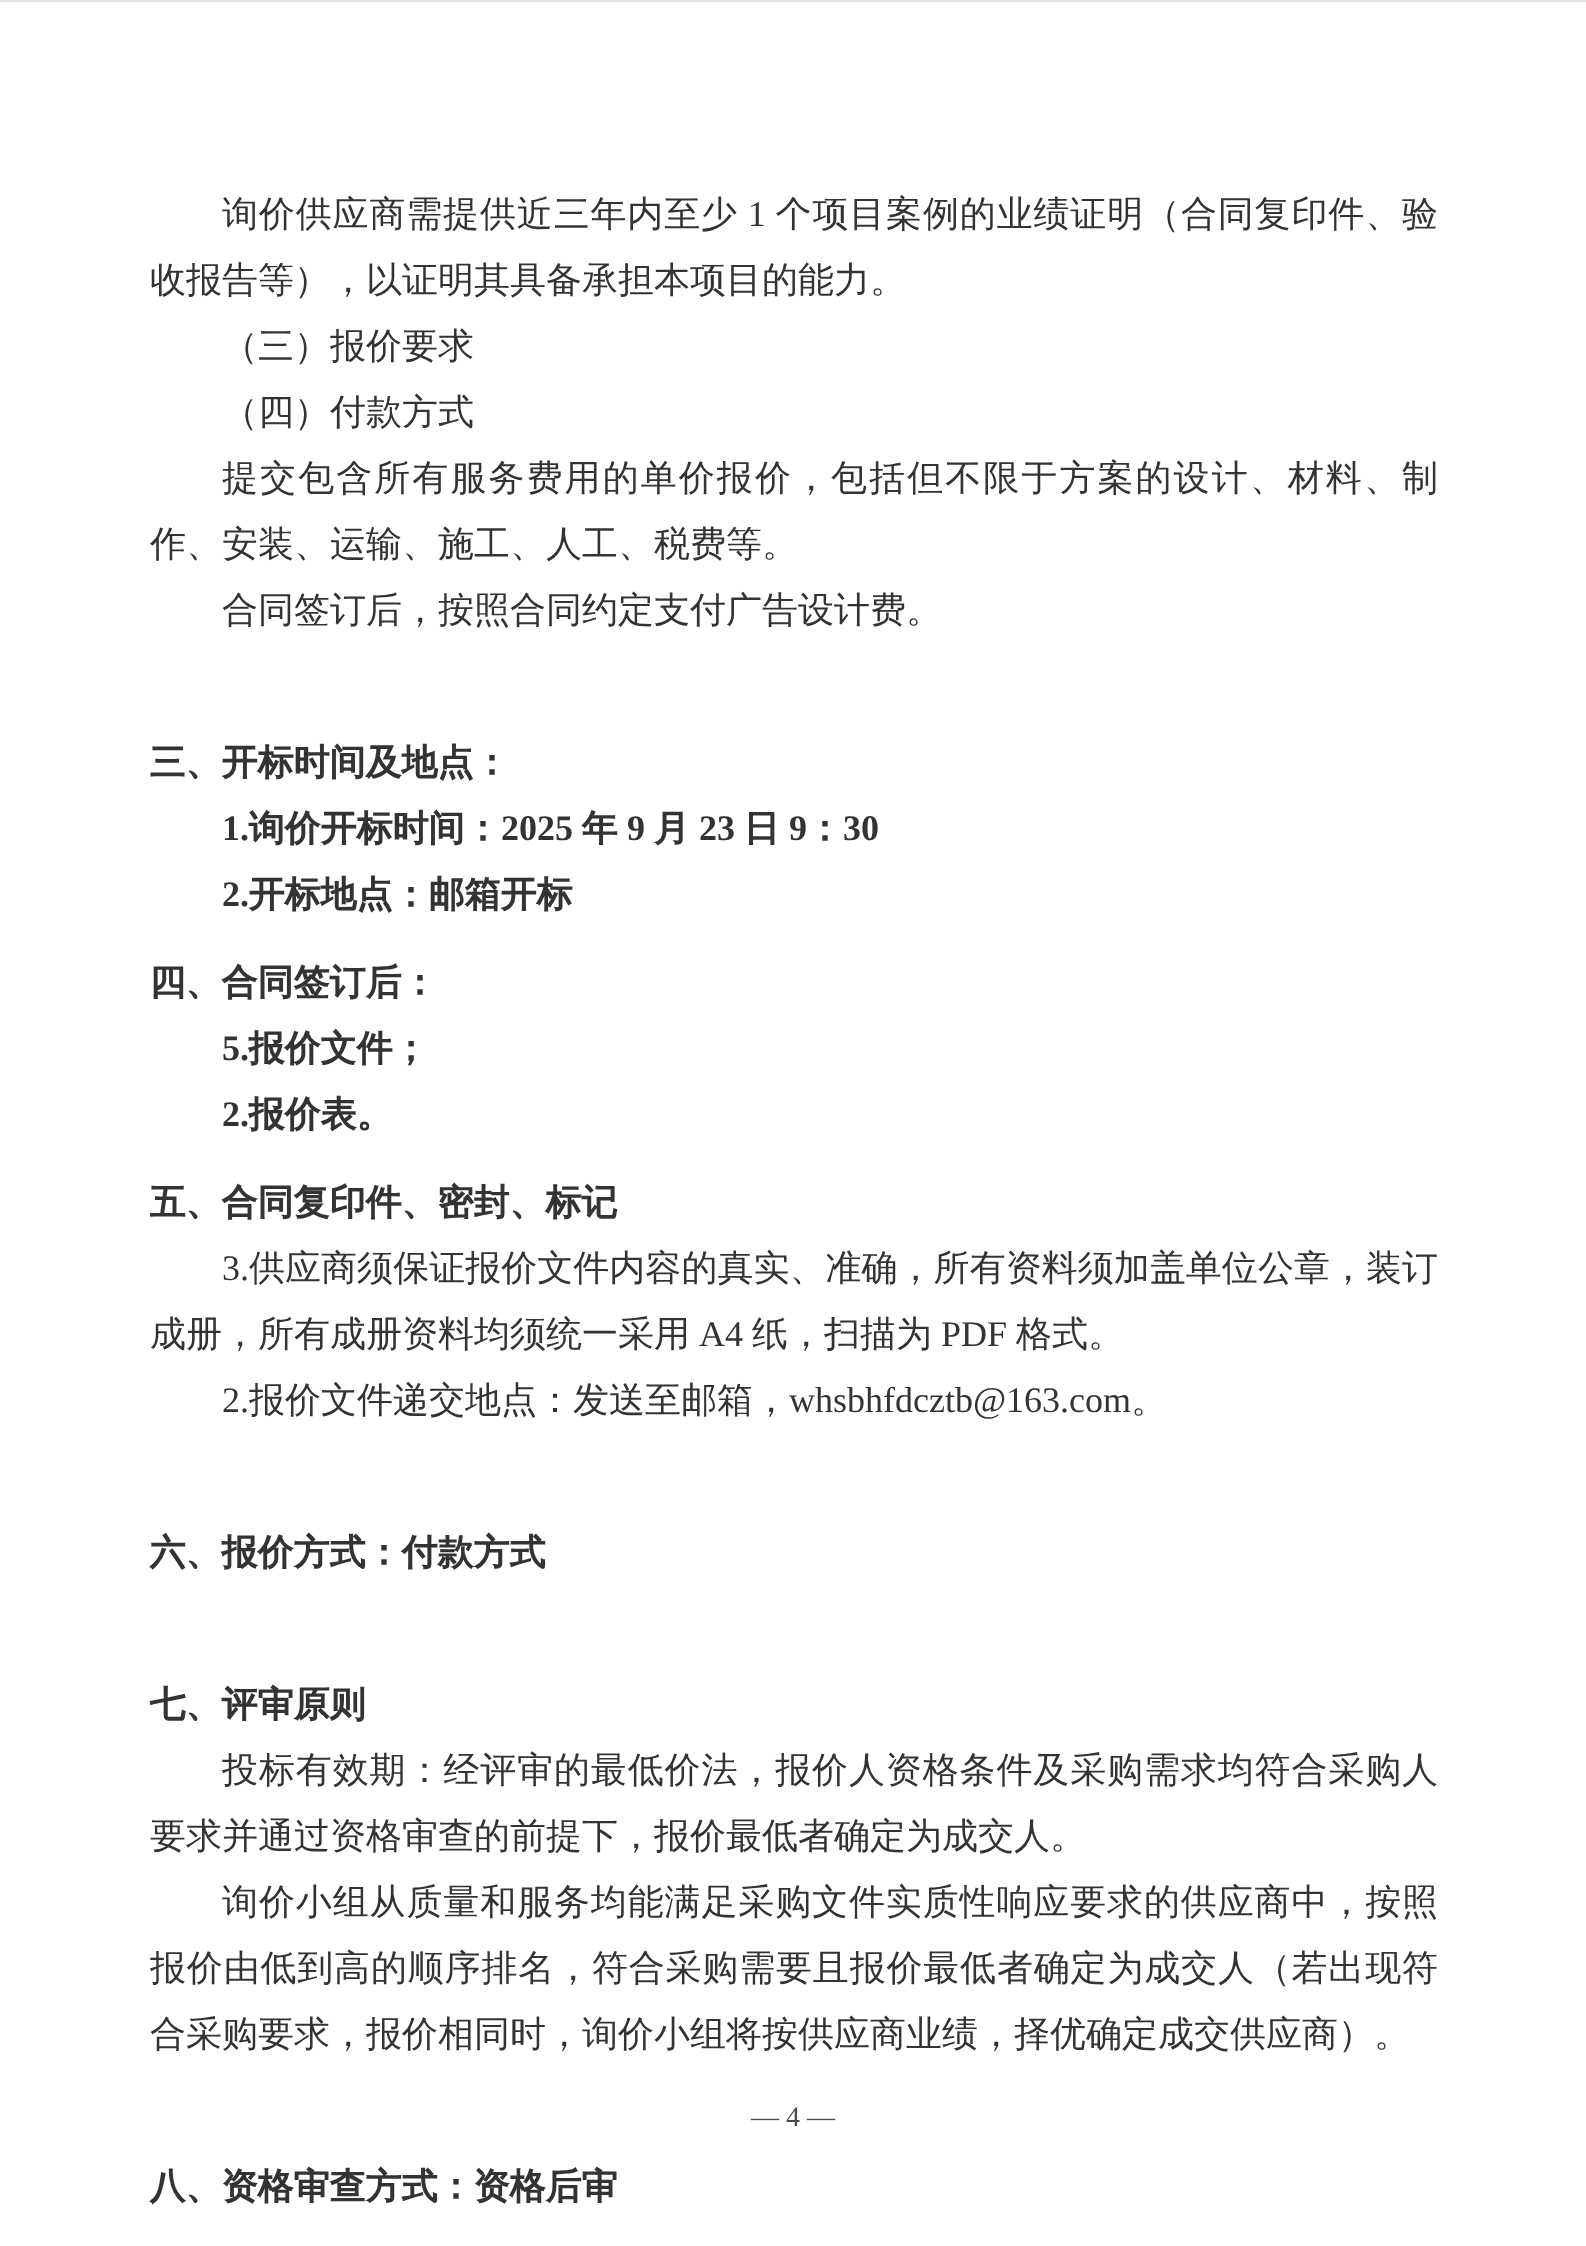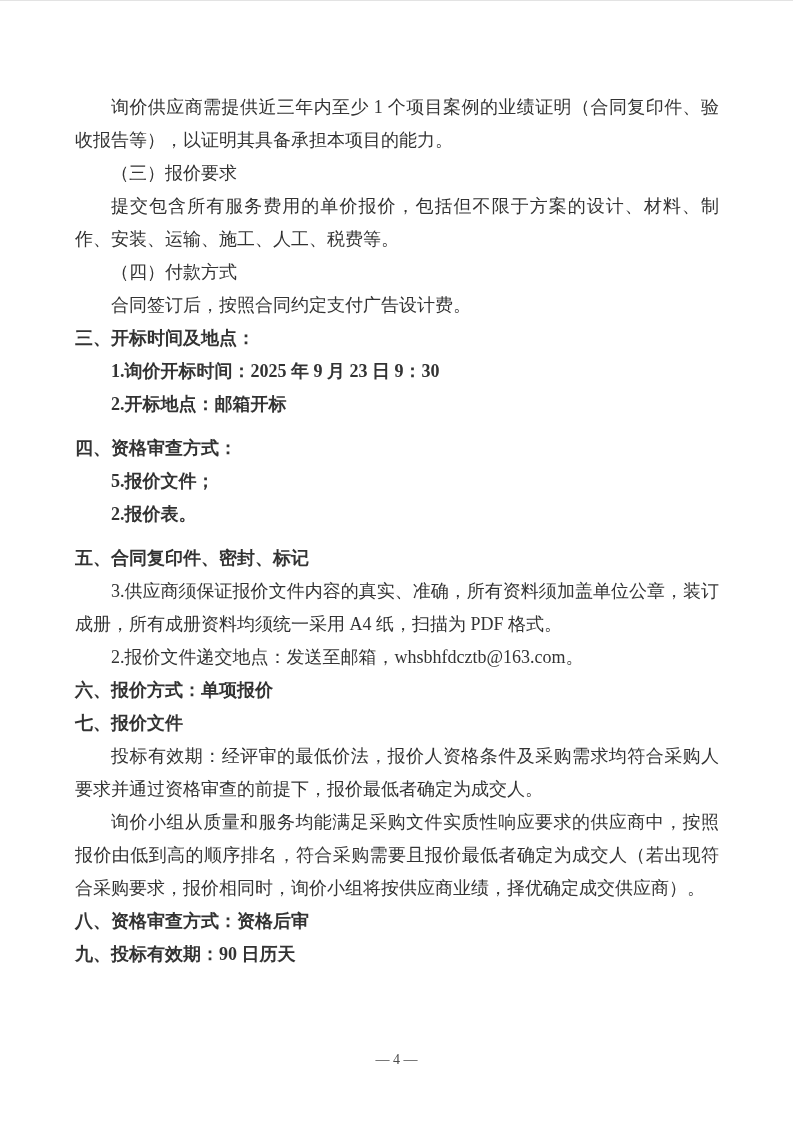--- a/index.html
+++ b/index.html
@@ -31,20 +31,21 @@
     margin: 0;
     padding: 0;
   }
   p.body {
     text-indent: 2em;
     font-weight: normal;
   }
   p.heading {
     text-indent: 0;
     font-weight: bold;
+    margin-top: 43px;
   }
   p.subitem-bold {
     text-indent: 2em;
     font-weight: bold;
   }
   p.spaced {
     margin-top: 11px;
   }
   .page-number {
     position: absolute;
@@ -57,33 +58,33 @@
     font-family: "Liberation Serif", "DejaVu Serif", serif;
   }
 </style>
 </head>
 <body>
 
 <div class="page">
   <div class="doc-content">
       <p class="block body">询价供应商需提供近三年内至少 1 个项目案例的业绩证明（合同复印件、验收报告等），以证明其具备承担本项目的能力。</p>
       <p class="block body">（三）报价要求</p>
+      <p class="block body">（四）付款方式</p>
       <p class="block body">提交包含所有服务费用的单价报价，包括但不限于方案的设计、材料、制作、安装、运输、施工、人工、税费等。</p>
-      <p class="block body">（四）付款方式</p>
       <p class="block body">合同签订后，按照合同约定支付广告设计费。</p>
       <p class="block heading">三、开标时间及地点：</p>
       <p class="block subitem-bold">1.询价开标时间：2025 年 9 月 23 日 9：30</p>
       <p class="block subitem-bold">2.开标地点：邮箱开标</p>
-      <p class="block heading spaced">四、资格审查方式：</p>
+      <p class="block heading spaced">四、合同签订后：</p>
       <p class="block subitem-bold">5.报价文件；</p>
       <p class="block subitem-bold">2.报价表。</p>
       <p class="block heading spaced">五、合同复印件、密封、标记</p>
       <p class="block body">3.供应商须保证报价文件内容的真实、准确，所有资料须加盖单位公章，装订成册，所有成册资料均须统一采用 A4 纸，扫描为 PDF 格式。</p>
       <p class="block body">2.报价文件递交地点：发送至邮箱，whsbhfdcztb@163.com。</p>
-      <p class="block heading">六、报价方式：单项报价</p>
-      <p class="block heading">七、报价文件</p>
+      <p class="block heading">六、报价方式：付款方式</p>
+      <p class="block heading">七、评审原则</p>
       <p class="block body">投标有效期：经评审的最低价法，报价人资格条件及采购需求均符合采购人要求并通过资格审查的前提下，报价最低者确定为成交人。</p>
       <p class="block body">询价小组从质量和服务均能满足采购文件实质性响应要求的供应商中，按照报价由低到高的顺序排名，符合采购需要且报价最低者确定为成交人（若出现符合采购要求，报价相同时，询价小组将按供应商业绩，择优确定成交供应商）。</p>
       <p class="block heading">八、资格审查方式：资格后审</p>
       <p class="block heading">九、投标有效期：90 日历天</p>
     </div>
   <div class="page-number">— 4 —</div>
 </div>
 
 </body></html>

